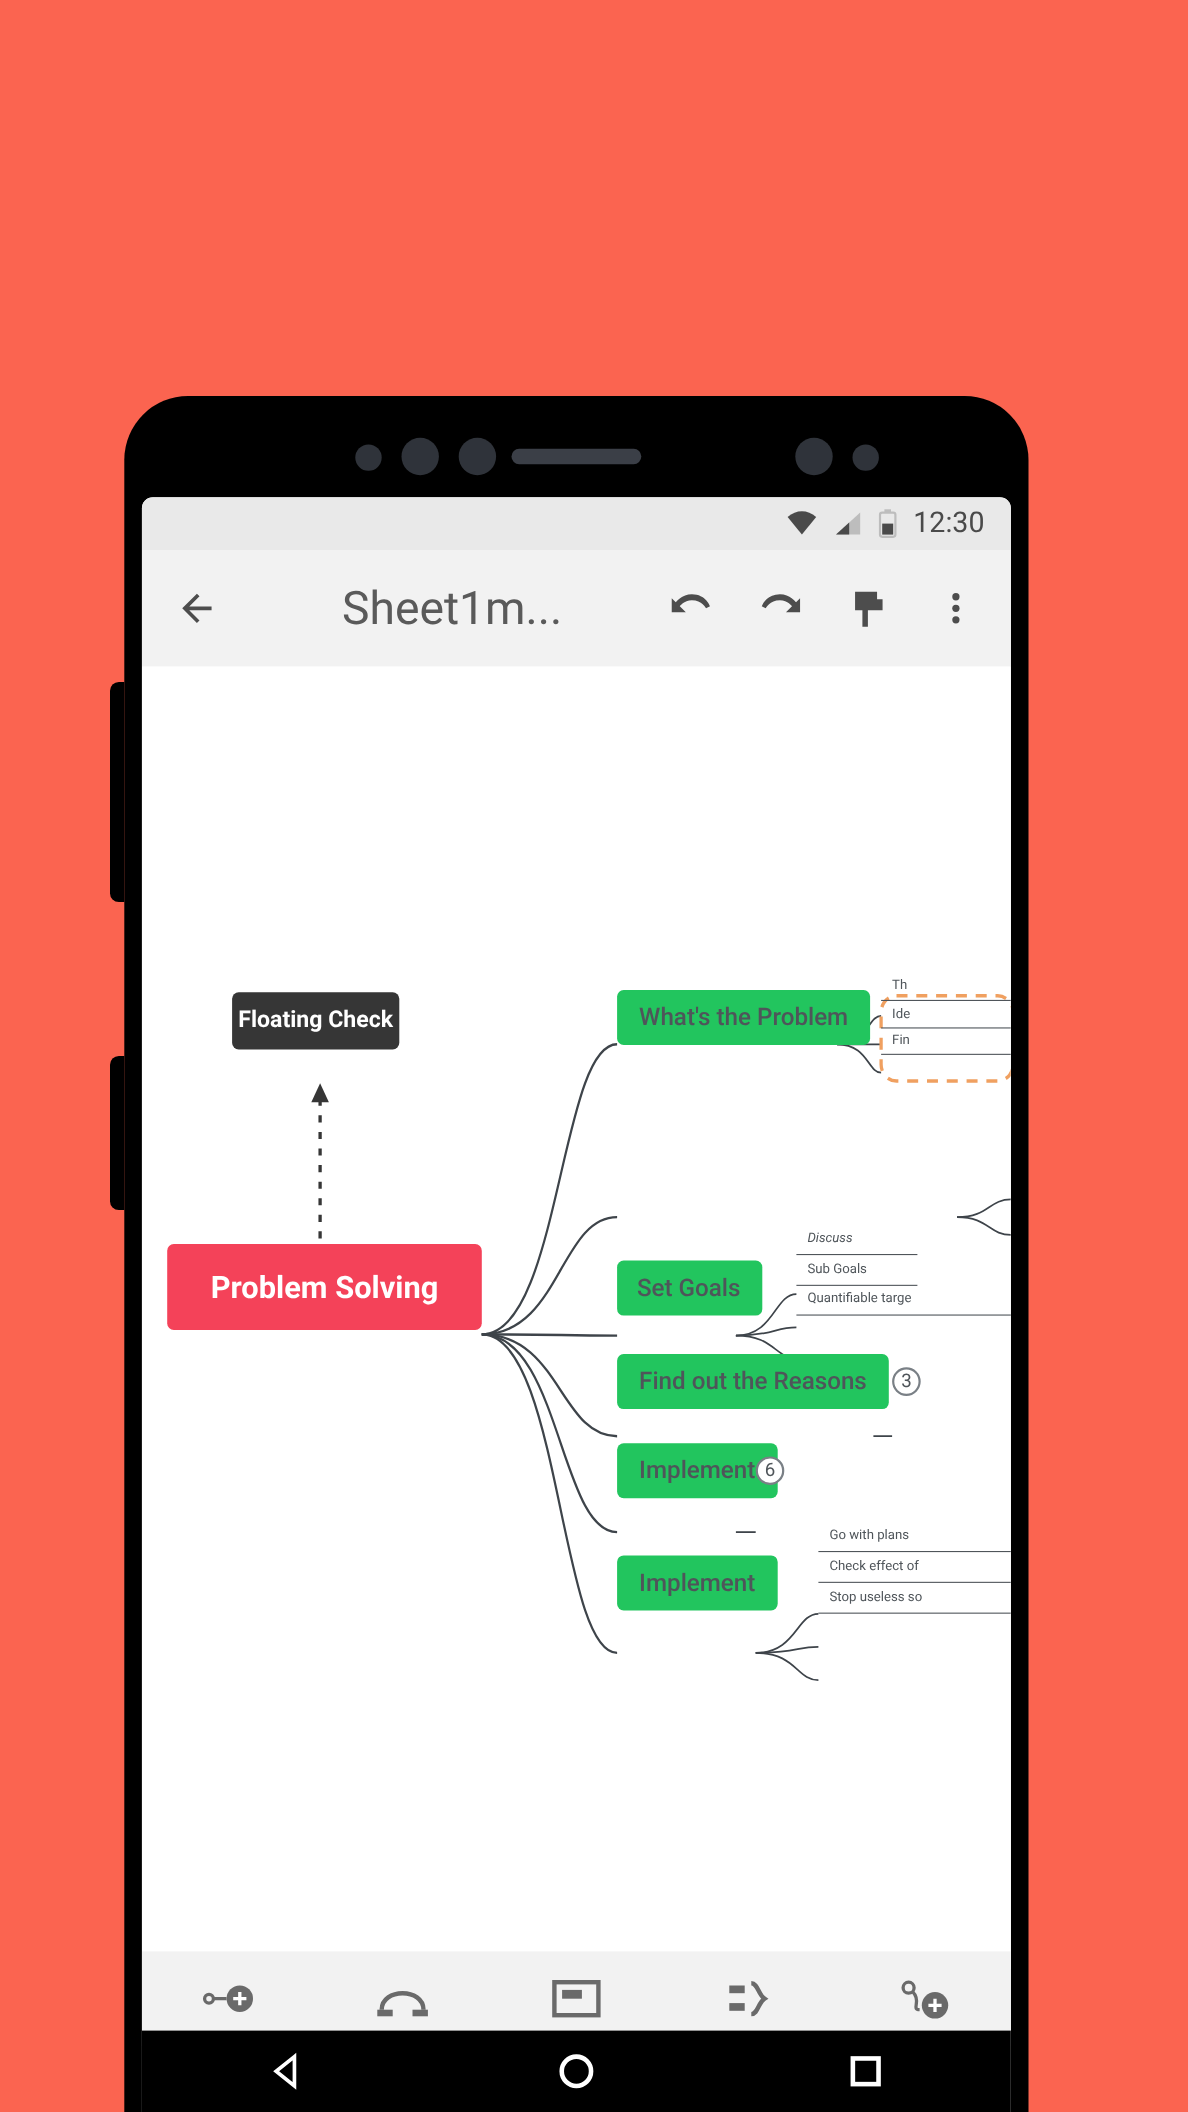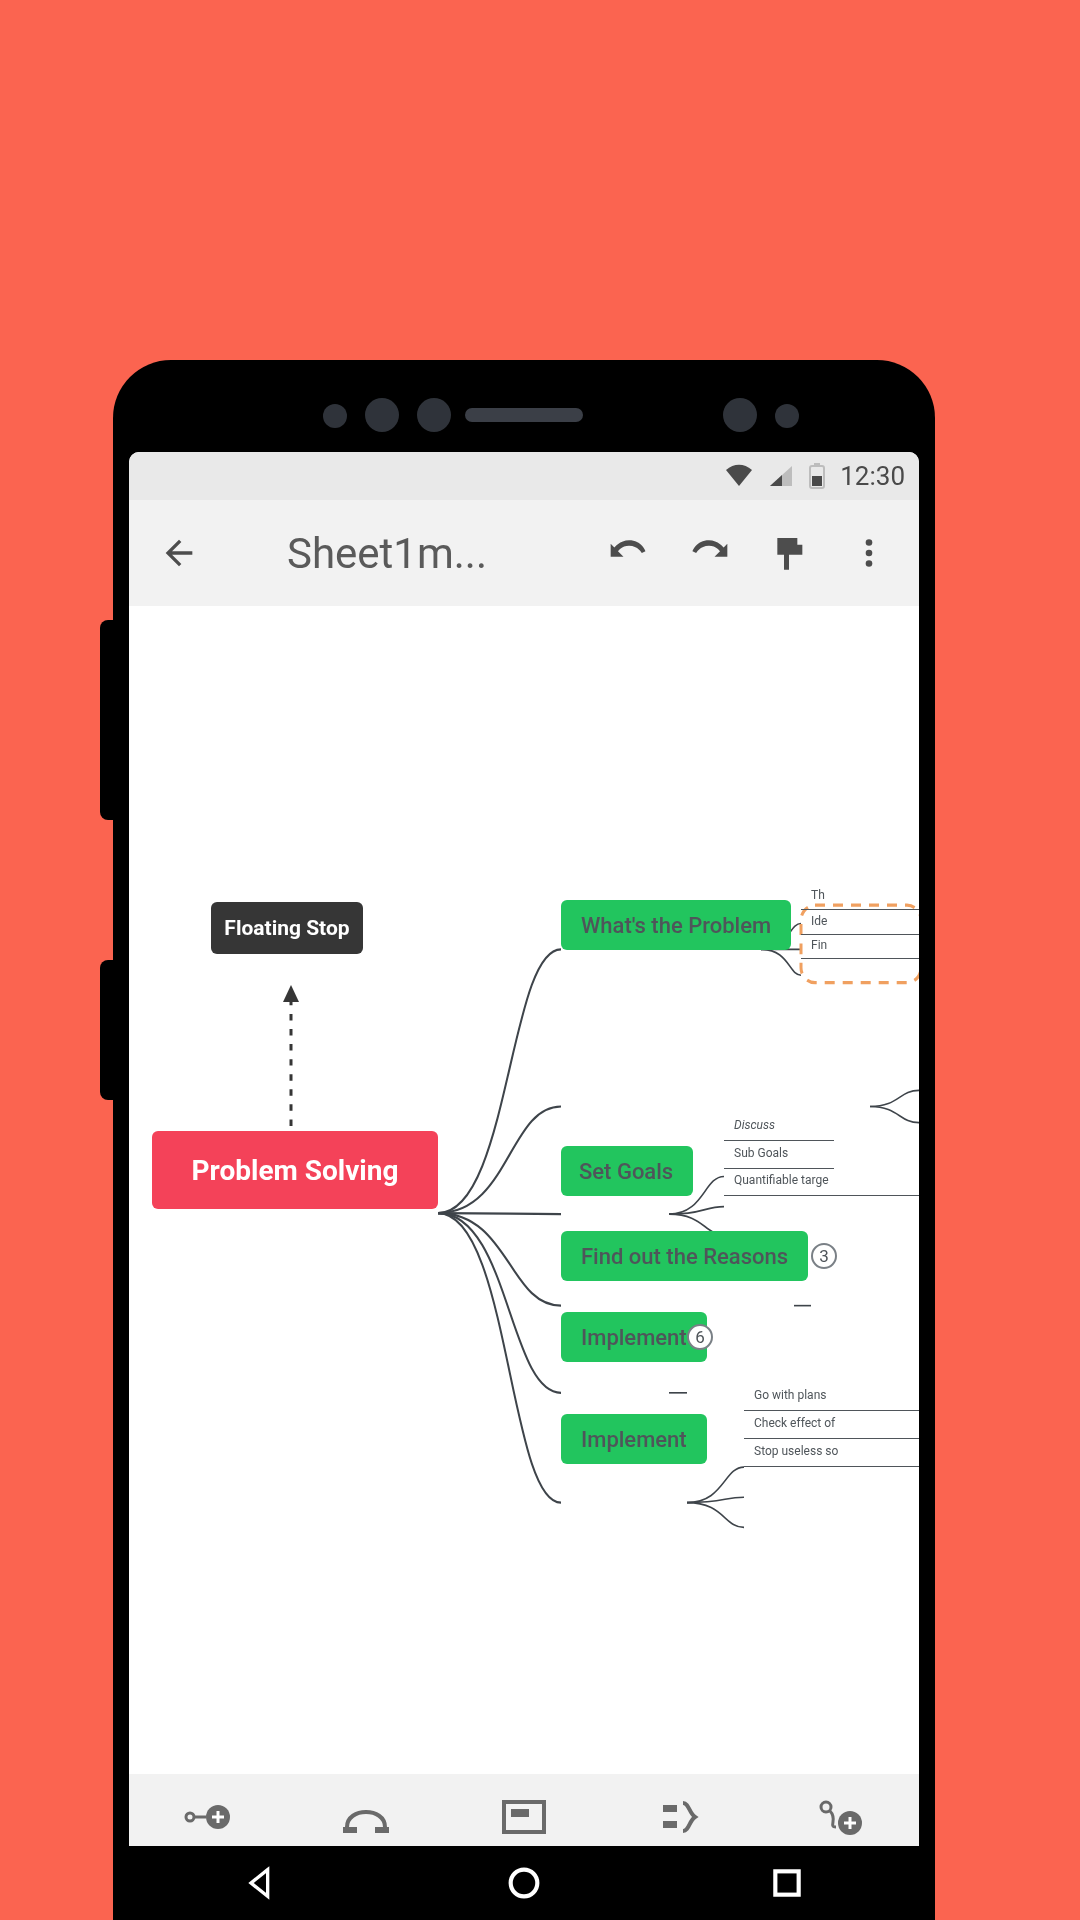--- a/index.html
+++ b/index.html
@@ -32,31 +32,31 @@
 
   
   .screen {
     position: absolute; left: 16px; right: 16px; top: 92px; bottom: 0;
     background: #fff; border-radius: 10px 10px 0 0; overflow: hidden;
   }
 
   
   .statusbar {
     height: 48px; background: #e9e9e9; display: flex; align-items: center;
-    justify-content: flex-end; padding: 0 14px; gap: 14px; color: #4a4a4a;
+    justify-content: flex-end; padding: 0 24px; gap: 14px; color: #4a4a4a;
     font-size: 26px; font-weight: 400;
   }
   .statusbar svg { display: block; }
 
   
   .appbar {
     height: 106px; background: #f2f2f2; display: flex; align-items: center;
     padding: 0 22px; gap: 24px; color: #4d4d4d;
   }
-  .appbar .title { flex: 1; font-size: 42px; color: #5a5a5a; font-weight: 400; margin-left: 56px; }
+  .appbar .title { flex: 1; font-size: 42px; color: #5a5a5a; font-weight: 400; margin-left: 80px; }
   .icon-btn { width: 56px; height: 56px; display: flex; align-items: center; justify-content: center; }
 
   
   .canvas {
     position: absolute; left: 0; right: 0; top: 154px; bottom: 130px;
     background: #fff; overflow: hidden;
   }
 
   
   .node { position: absolute; display: flex; align-items: center; justify-content: center; }
@@ -208,21 +208,21 @@
 
         <line x1="540" y1="731" x2="558" y2="731" stroke="#3e444a" stroke-width="1.5"></line>
 
         <path d="M558 833 C 595 833 595 800 615 800" fill="none" stroke="#3e444a" stroke-width="1.5"></path>
         <path d="M558 833 C 595 833 595 828 615 828" fill="none" stroke="#3e444a" stroke-width="1.5"></path>
         <path d="M558 833 C 595 833 595 856 615 856" fill="none" stroke="#3e444a" stroke-width="1.5"></path>
 
         <rect x="672" y="278" width="120" height="72" rx="14" fill="none" stroke="#f0a060" stroke-width="3" stroke-dasharray="10 8"></rect>
       </svg>
 
-      <div class="node floating">Floating Stop</div>
+      <div class="node floating">Floating Check</div>
       <div class="node root">Problem Solving</div>
 
       <div class="node branch b1">What's the Problem</div>
       <div class="node branch b3">Set Goals</div>
       <div class="node branch b4">Find out the Reasons</div>
       <div class="node branch b5">Implement</div>
       <div class="node branch b6">Implement</div>
 
       <div class="subtext" style="left:682px; top:282px;">Th</div>
       <div class="subtext" style="left:682px; top:308px;">Ide</div>

